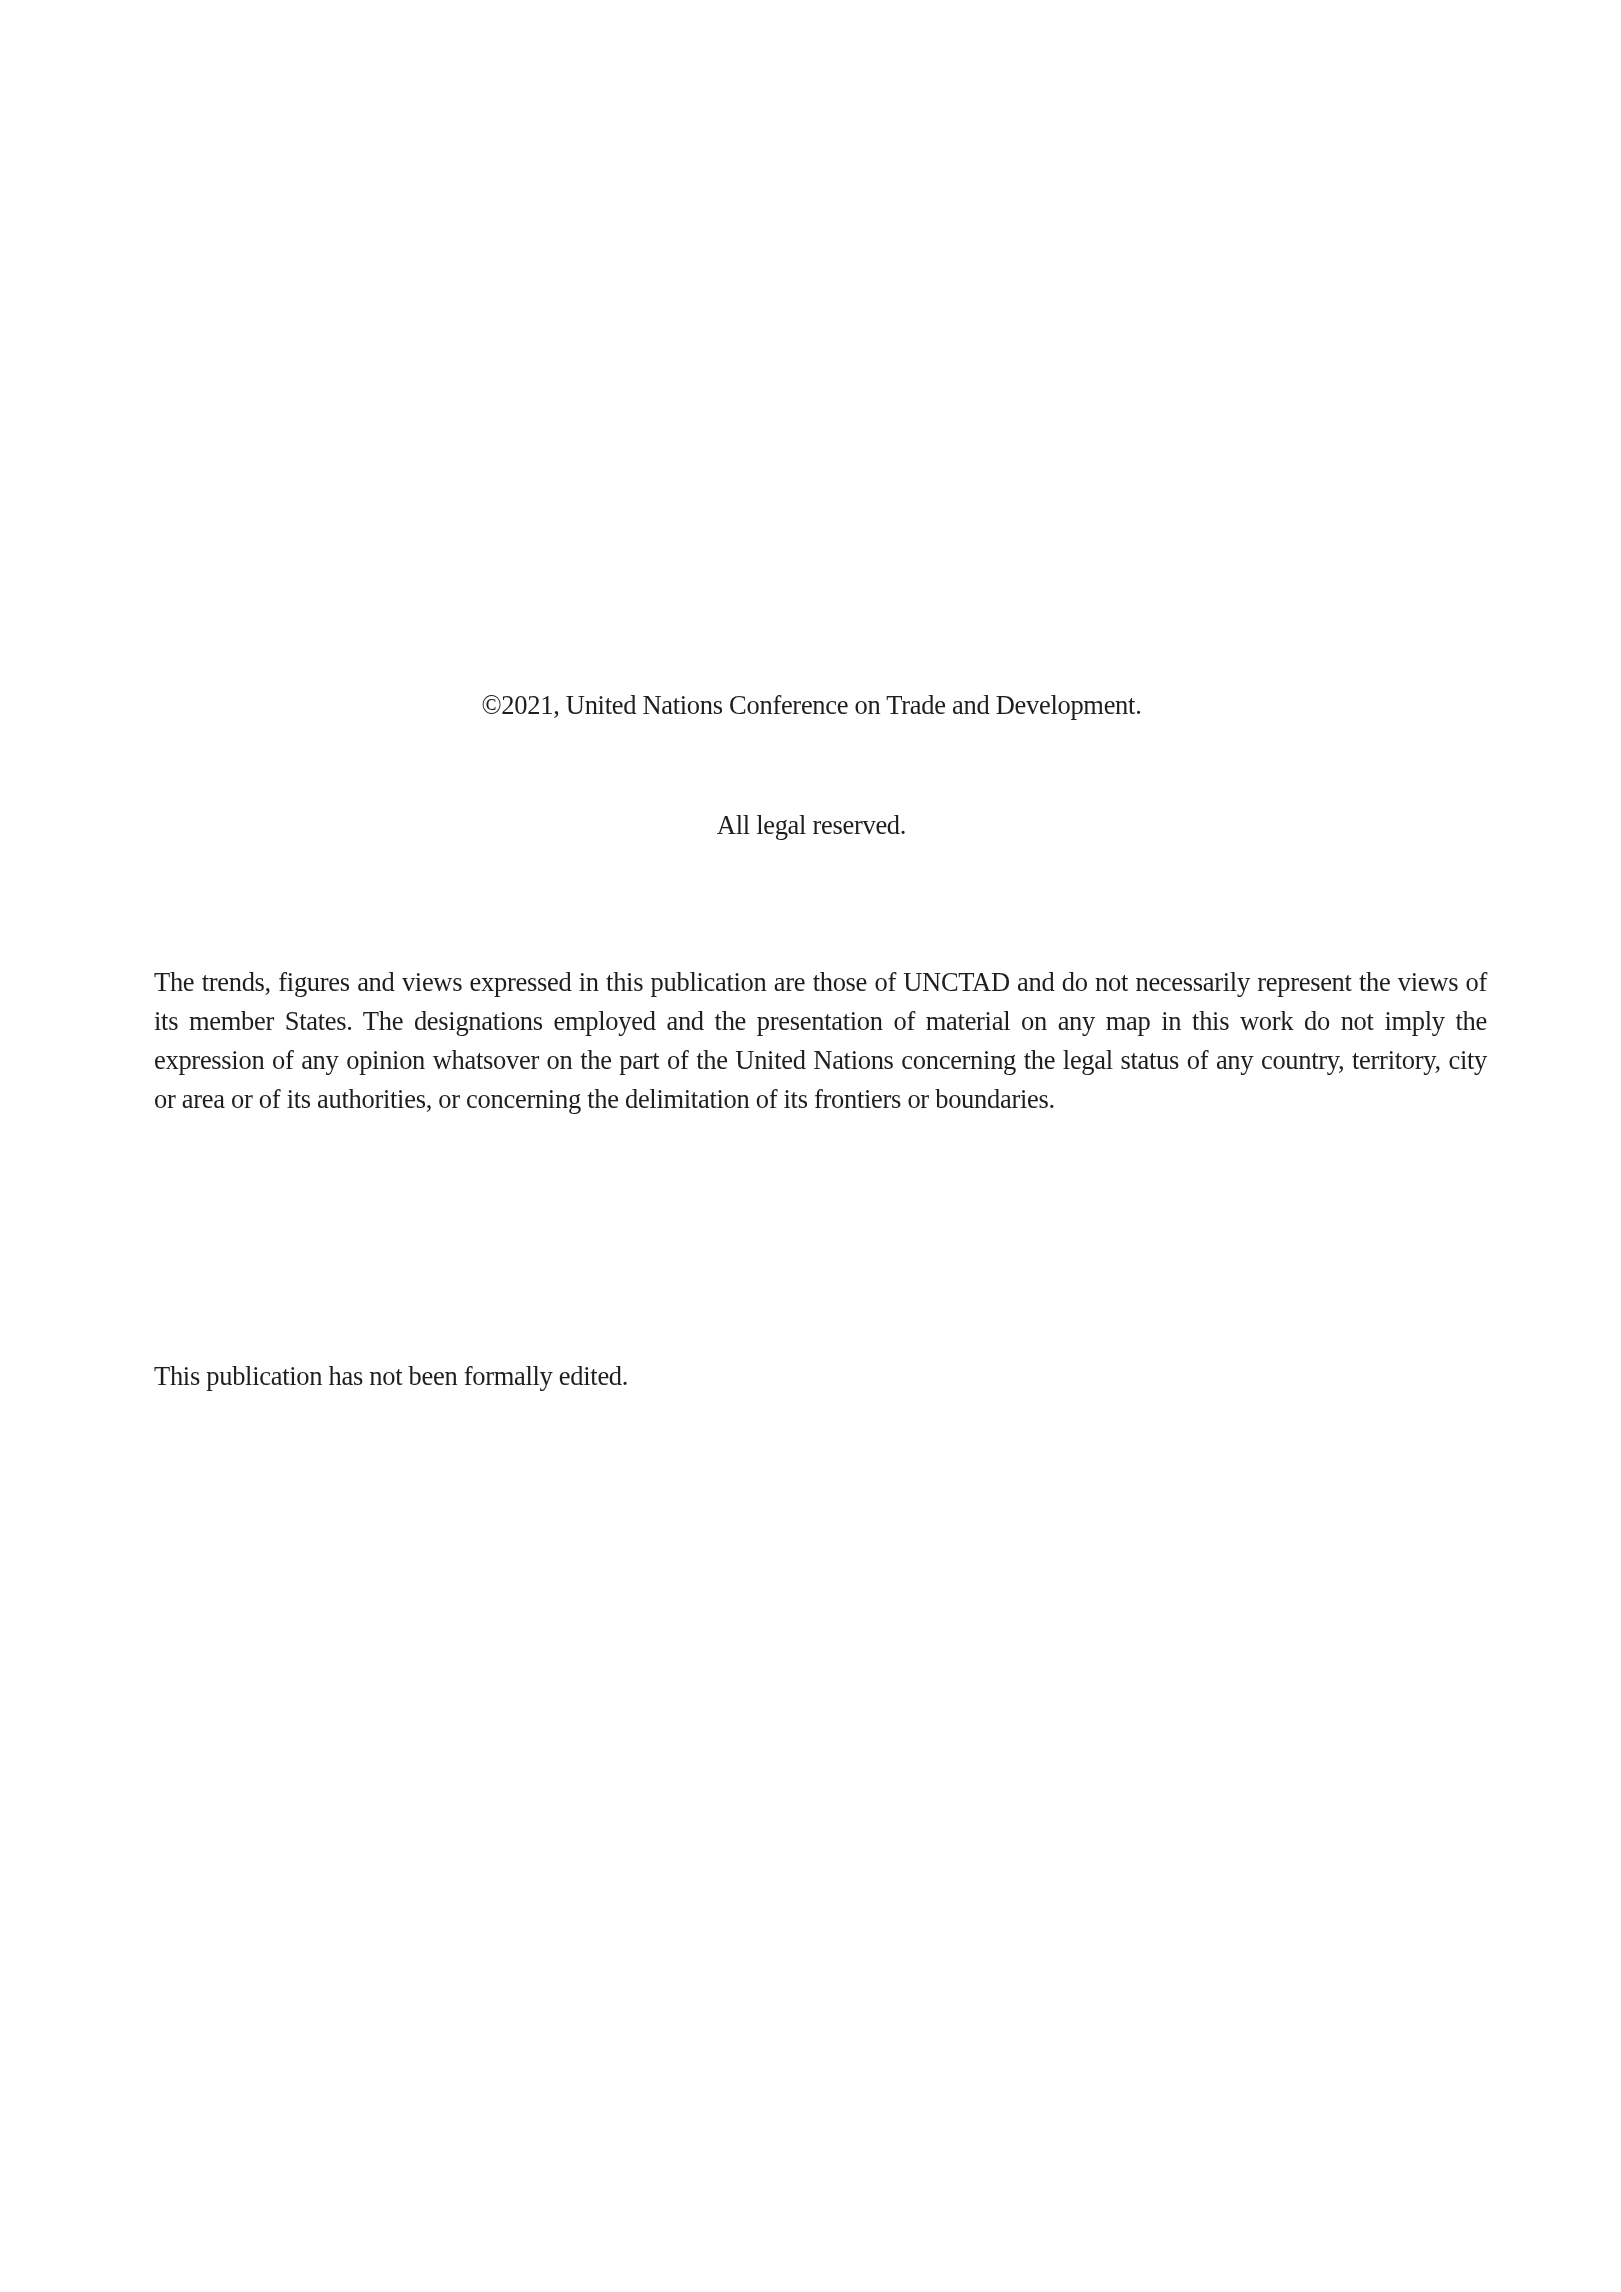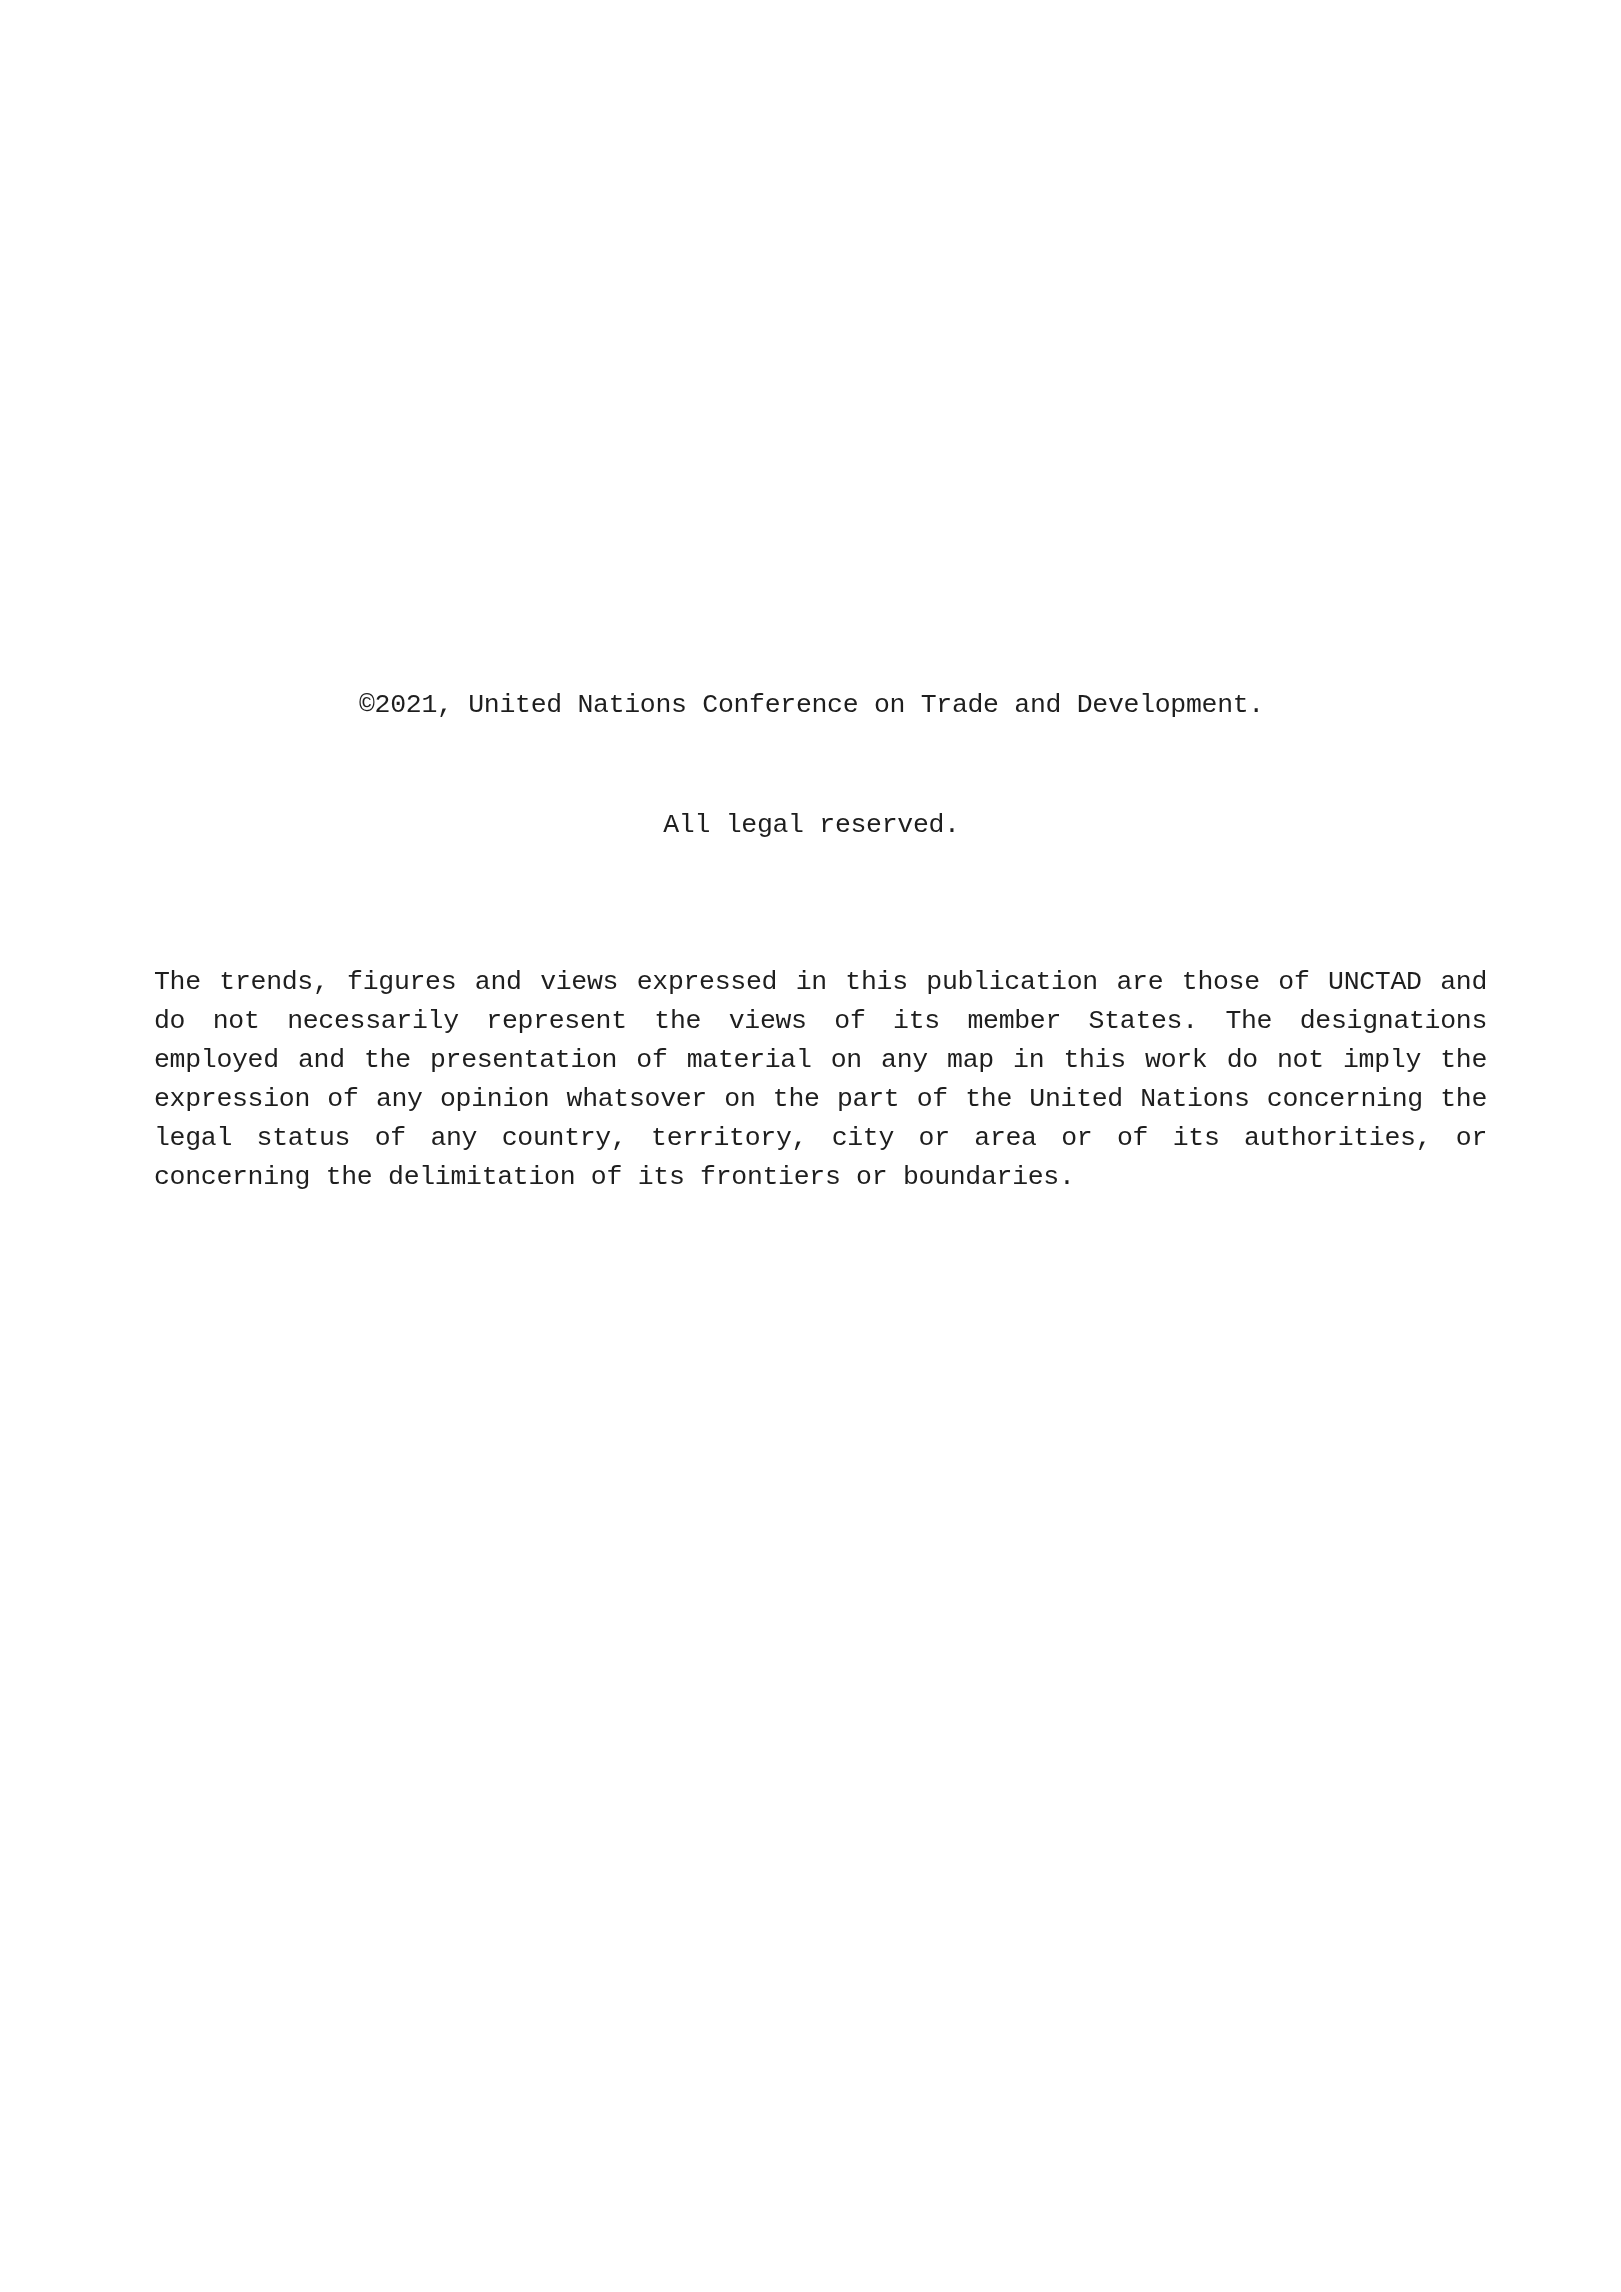--- a/index.html
+++ b/index.html
@@ -6,21 +6,21 @@
     margin: 0;
     padding: 0;
     background: #ffffff;
   }
   .page {
     position: relative;
     width: 1621px;
     height: 1901px;
     background: #ffffff;
     overflow: hidden;
-    font-family: Liberation Mono, monospace;
+    font-family: Liberation Serif, serif;
     color: #1e1e1e;
   }
   .page p {
     margin: 0;
     position: absolute;
     font-size: 26.5px;
     font-weight: 400;
     letter-spacing: -0.3px;
     line-height: 39px;
   }
@@ -46,14 +46,15 @@
 <body>
 
 <div class="page">
   <p class="centered copyright-line">©2021, United Nations Conference on Trade and Development.</p>
 
   <p class="centered rights-line">All legal reserved.</p>
 
   <p class="block disclaimer">The trends, figures and views expressed in this publication are those of UNCTAD and do not necessarily represent the views of its member States. The designations employed and the presentation of material on any map in this work do not imply the expression of any opinion whatsover on the part of the United Nations concerning the legal status of any country, territory, city or area or of its authorities, or concerning the delimitation of its frontiers or boundaries.</p>
 
 
+  <p class="block edited">This publication has not been formally edited.</p>
 </div>
 
 
 </body></html>

